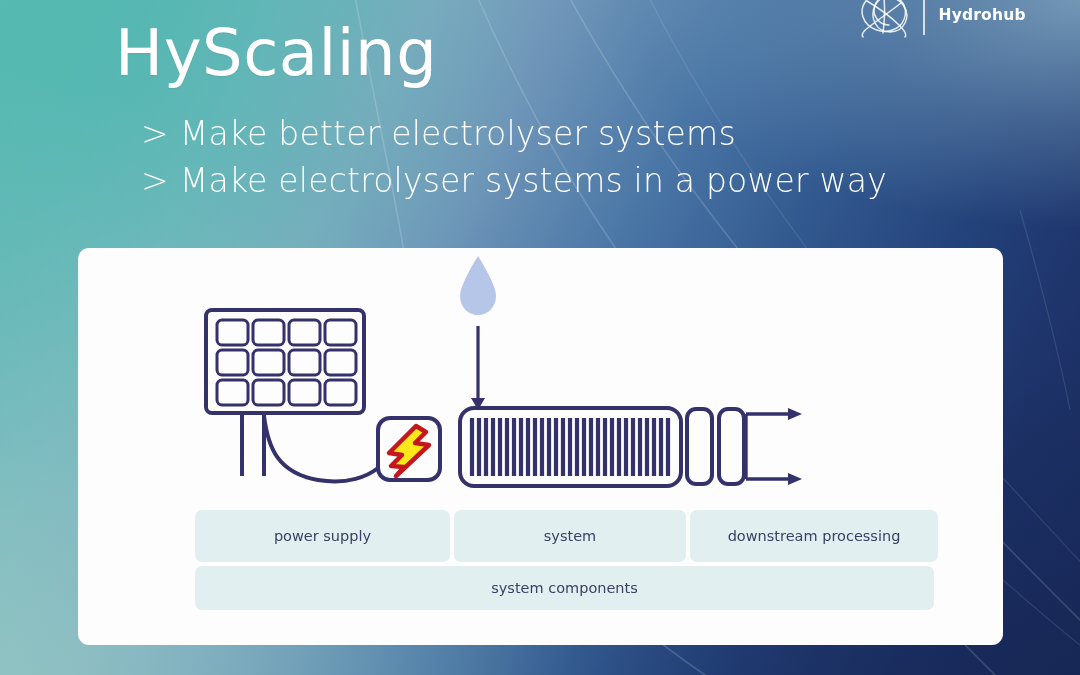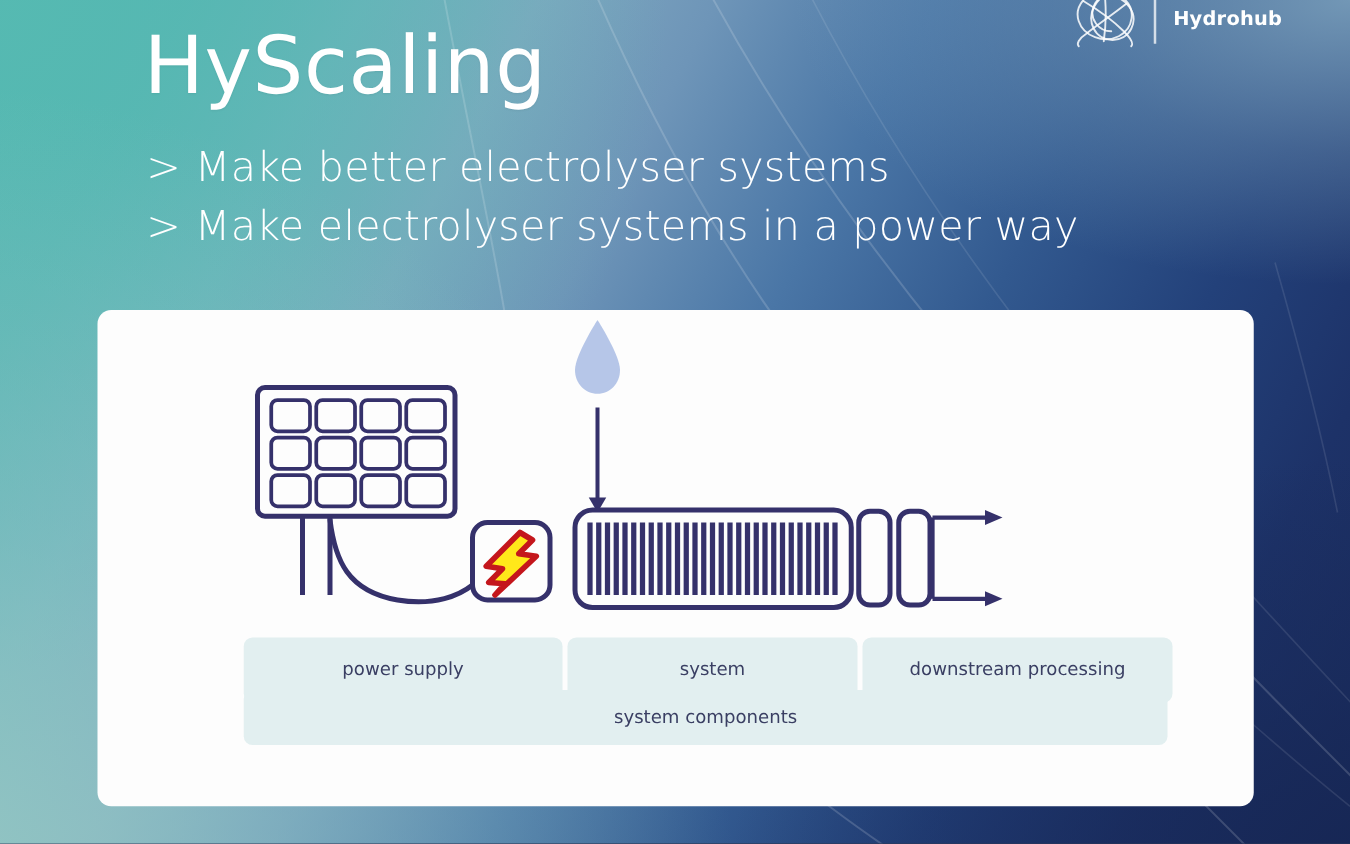--- a/index.html
+++ b/index.html
@@ -97,21 +97,21 @@
   .bullets {
     position: absolute;
     left: 117px;
     top: 110px;
     color: #ffffff;
     font-size: 33px;
     font-weight: 300;
     line-height: 47px;
     letter-spacing: 0.2px;
   }
-  .bullet-row { white-space: nowrap; }
+  .bullet-row { white-space: nowrap; margin-left: 24px; }
   .bullet-caret { margin-right: 11px; }
   
   .card {
     position: absolute;
     left: 78px;
     top: 248px;
     width: 925px;
     height: 397px;
     background: #fdfdfd;
     border-radius: 11px;
@@ -139,21 +139,21 @@
     color: #3a3f63;
     font-size: 14.5px;
     font-family: "DejaVu Sans", "Liberation Sans", sans-serif;
   }
   .label-power { width: 255px; }
   .label-stack { width: 232px; }
   .label-down { width: 248px; text-align: center; }
   .label-system {
     position: absolute;
     left: 117px;
-    top: 304px;
+    top: 318px;
     width: 739px;
     height: 44px;
     background: #e2eff0;
     border-radius: 7px;
     display: flex;
     align-items: center;
     justify-content: center;
     color: #3a3f63;
     font-size: 14.5px;
   }

